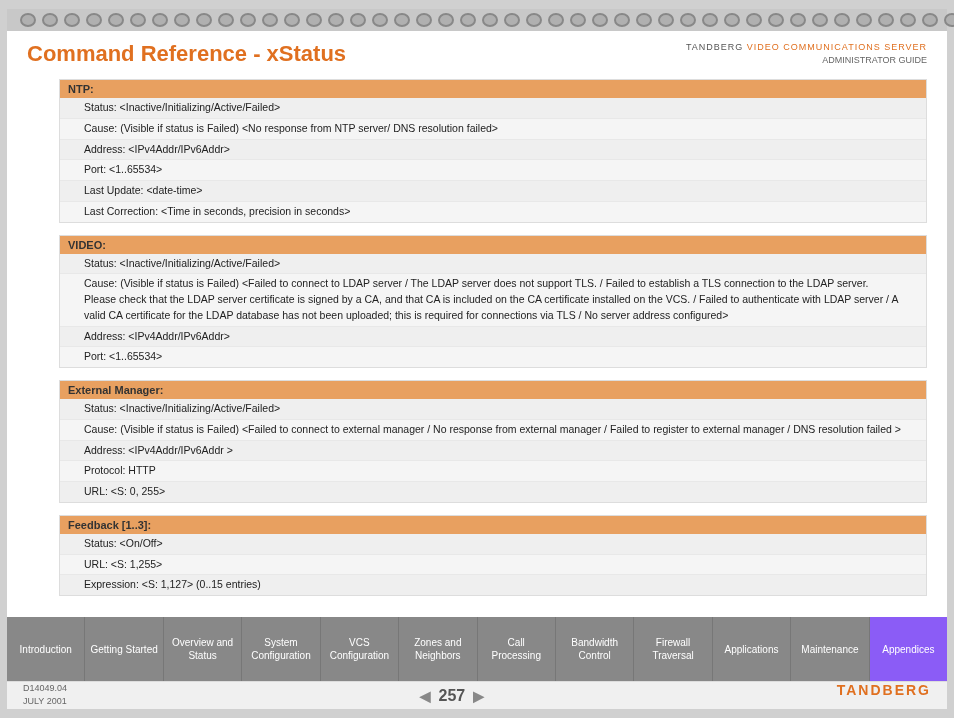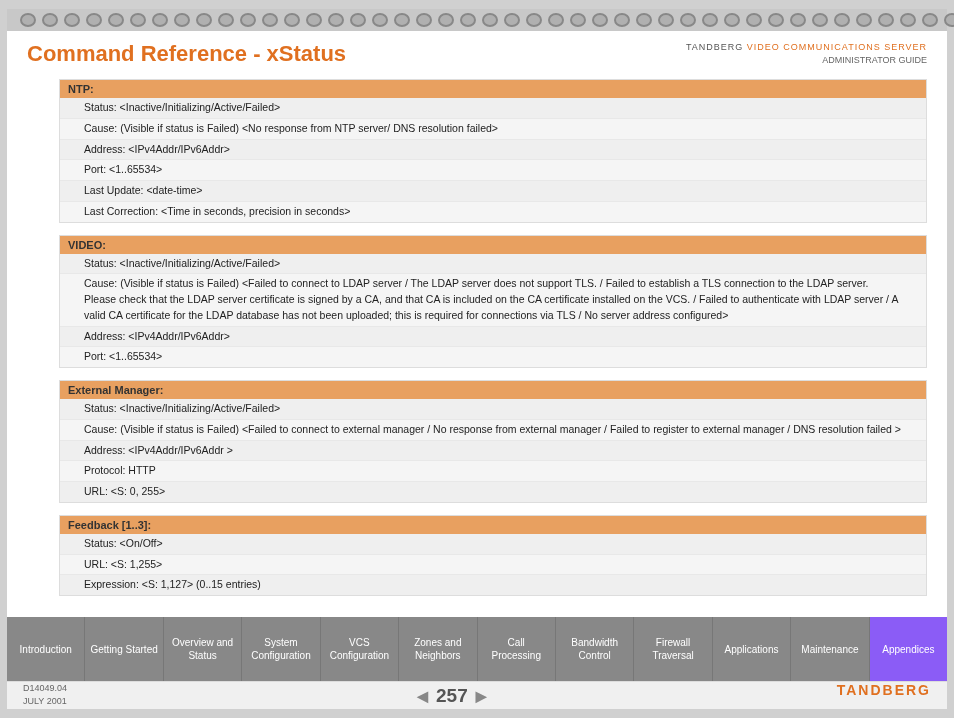--- a/index.html
+++ b/index.html
@@ -155,21 +155,21 @@
       font-size: 16px;
       font-weight: bold;
       color: #555;
     }
     .footer-center .arrow {
       font-size: 14px;
       color: #888;
       cursor: pointer;
     }
     .footer-center .page-num {
-      font-size: 19px;
+      font-size: 16px;
       font-weight: bold;
       color: #555;
     }
     .footer-right {
       font-size: 14px;
       font-weight: bold;
       color: #e07020;
       letter-spacing: 2px;
     }
   </style>

